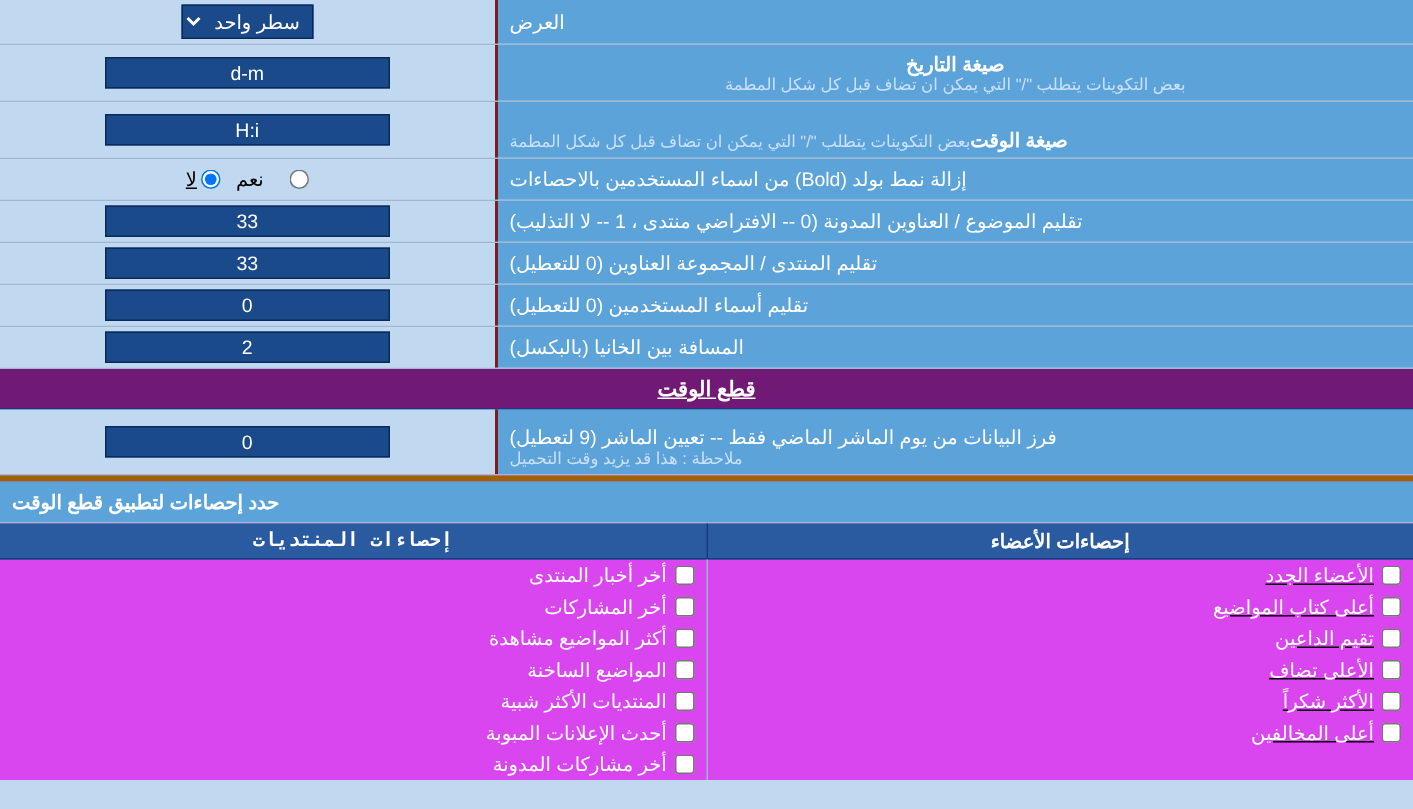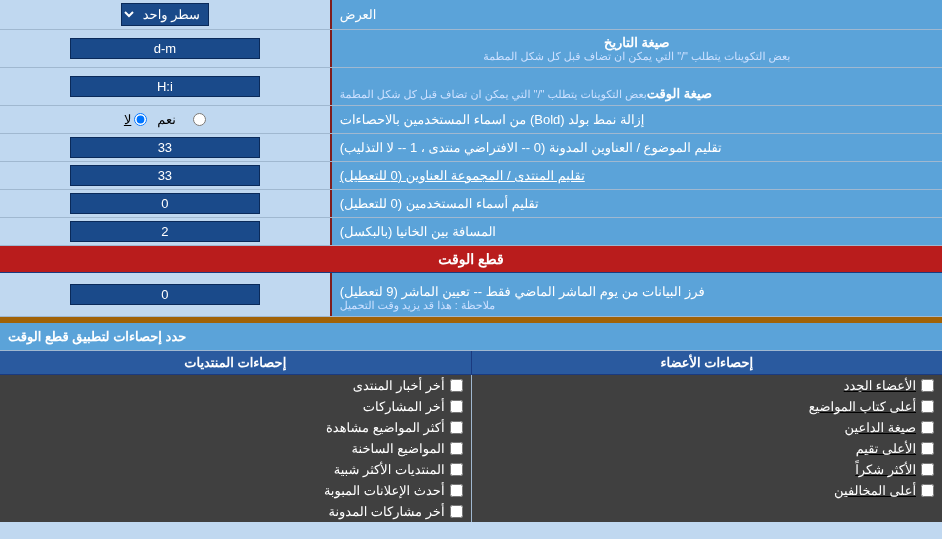--- a/index.html
+++ b/index.html
@@ -30,27 +30,28 @@
       color: white;
       border: 1px solid #0a2a5a;
       padding: 2px 6px;
       font-size: 13px;
       text-align: center;
       min-width: 120px;
     }
 
     
     .section-title-row {
-      background: #b91c1c;
+      background: #701a75;
       color: white;
       font-weight: bold;
       font-size: 14px;
       text-align: center;
       padding: 5px;
       border-bottom: 1px solid #1a3a7f;
+      text-decoration: underline;
     }
 
     .stats-item {
       display: flex;
       align-items: center;
       padding: 3px 8px;
       color: white;
       font-size: 13px;
       direction: rtl;
       gap: 5px;
@@ -149,21 +150,21 @@
   </div>
 
   <div class="full-row" style="min-height:28px; align-items:stretch;">
     <div class="right-label" style="width:65%;">تقليم الموضوع / العناوين المدونة (0 -- الافتراضي منتدى ، 1 -- لا التذليب)</div>
     <div class="left-input" style="width:35%;">
       <input class="input-box" type="text" value="33" style="">
     </div>
   </div>
 
   <div class="full-row" style="min-height:28px; align-items:stretch;">
-    <div class="right-label" style="width:65%;text-decoration:underline;">تقليم المنتدى / المجموعة العناوين (0 للتعطيل)</div>
+    <div class="right-label" style="width:65%;">تقليم المنتدى / المجموعة العناوين (0 للتعطيل)</div>
     <div class="left-input" style="width:35%;">
       <input class="input-box" type="text" value="33" style="">
     </div>
   </div>
 
   <div class="full-row" style="min-height:28px; align-items:stretch;">
     <div class="right-label" style="width:65%;">تقليم أسماء المستخدمين (0 للتعطيل)</div>
     <div class="left-input" style="width:35%;">
       <input class="input-box" type="text" value="0" style="">
     </div>
@@ -181,49 +182,49 @@
   <div class="full-row" style="min-height:44px; align-items:stretch;">
     <div class="right-label" style="width:65%; flex-direction:column; align-items:flex-end;">
       <div>فرز البيانات من يوم الماشر الماضي فقط -- تعيين الماشر (9 لتعطيل)</div>
       <div style="font-size:11px; color:#cce0ff;">ملاحظة : هذا قد يزيد وقت التحميل</div>
     </div>
     <div class="left-input" style="width:35%;">
       <input class="input-box" type="text" value="0" style="">
     </div>
   </div>
 
-  <div style="background:#404040; border-top: 6px solid #a16207;">
+  <div style="background:#d946ef; border-top: 4px solid #a16207;">
 
     <div style="display:flex; min-height:28px; border-bottom:1px solid #a0b8d0;">
       <div style="flex:1; background:#5ba3d9; color:white; padding:4px 8px; text-align:right; display:flex; align-items:center; justify-content:flex-end; font-weight:bold;">حدد إحصاءات لتطبيق قطع الوقت</div>
     </div>
 
     <div style="display:flex; background:#2a5a9f; border-bottom:1px solid #1a3a7f;">
       <div style="flex:1; text-align:center; padding:4px 6px; color:white; font-weight:bold; border-left:1px solid #1a3a7f; font-size:13px;">إحصاءات الأعضاء</div>
-      <div style="flex:1; text-align:center; padding:4px 6px; color:white; font-weight:bold; font-size:13px;">إحصاءات المنتديات</div>
+      <div style="flex:1; text-align:center; padding:4px 6px; color:white; font-weight:bold; font-size:13px;font-family:Liberation Mono, monospace;">إحصاءات المنتديات</div>
     </div>
 
     <div style="display:flex;">
 
       <div style="flex:1; border-left:1px solid #a0b8d0;text-decoration:underline;">
         <div class="stats-item">
           <input type="checkbox" style="">
           <span>الأعضاء الجدد</span>
         </div>
         <div class="stats-item">
           <input type="checkbox" style="">
           <span>أعلى كتاب المواضيع</span>
         </div>
         <div class="stats-item">
           <input type="checkbox" style="">
-          <span>صيغة الداعين</span>
-        </div>
-        <div class="stats-item">
-          <input type="checkbox" style="">
-          <span>الأعلى تقيم</span>
+          <span>تقيم الداعين</span>
+        </div>
+        <div class="stats-item">
+          <input type="checkbox" style="">
+          <span>الأعلى تضاف</span>
         </div>
         <div class="stats-item">
           <input type="checkbox" style="">
           <span>الأكثر شكراً</span>
         </div>
         <div class="stats-item">
           <input type="checkbox" style="">
           <span>أعلى المخالفين</span>
         </div>
       </div>

